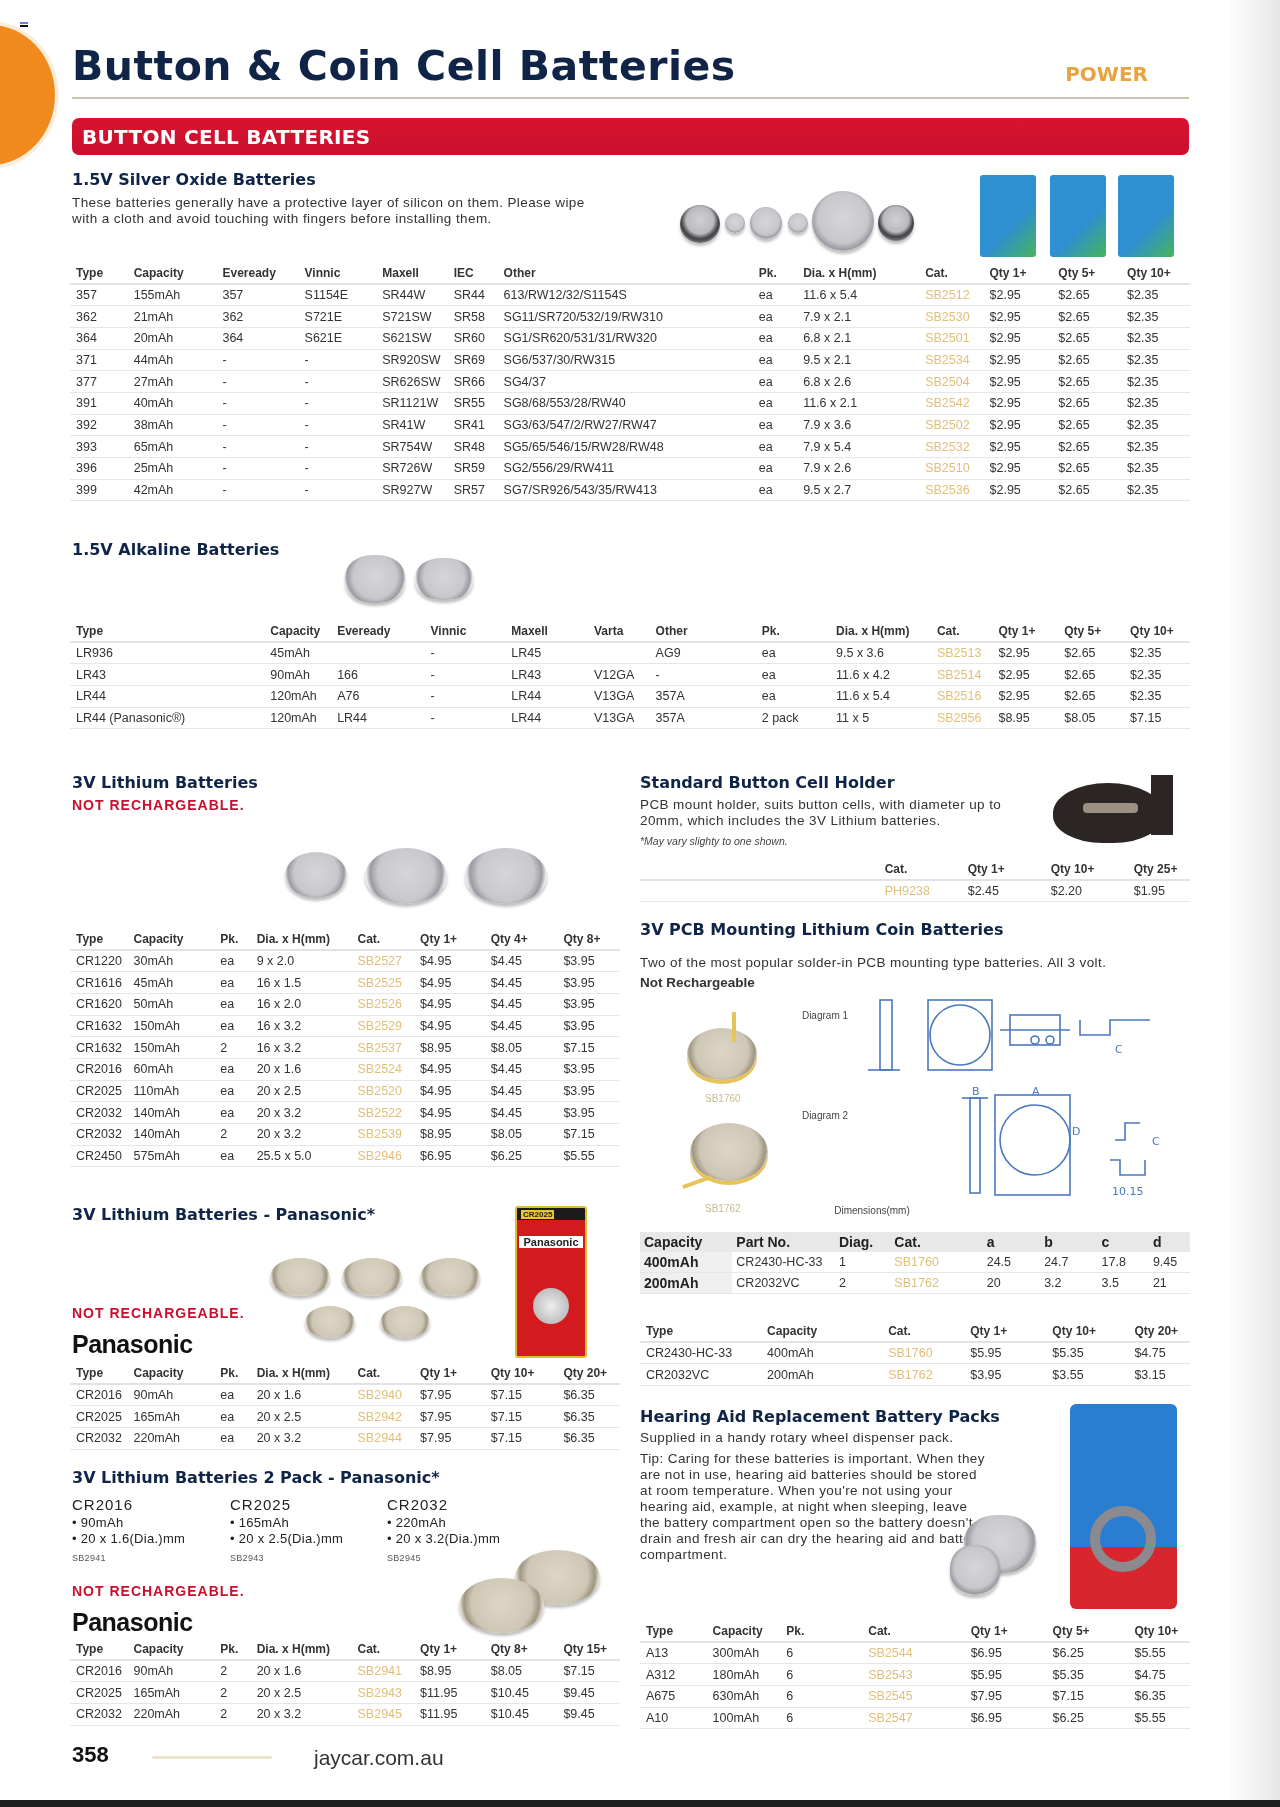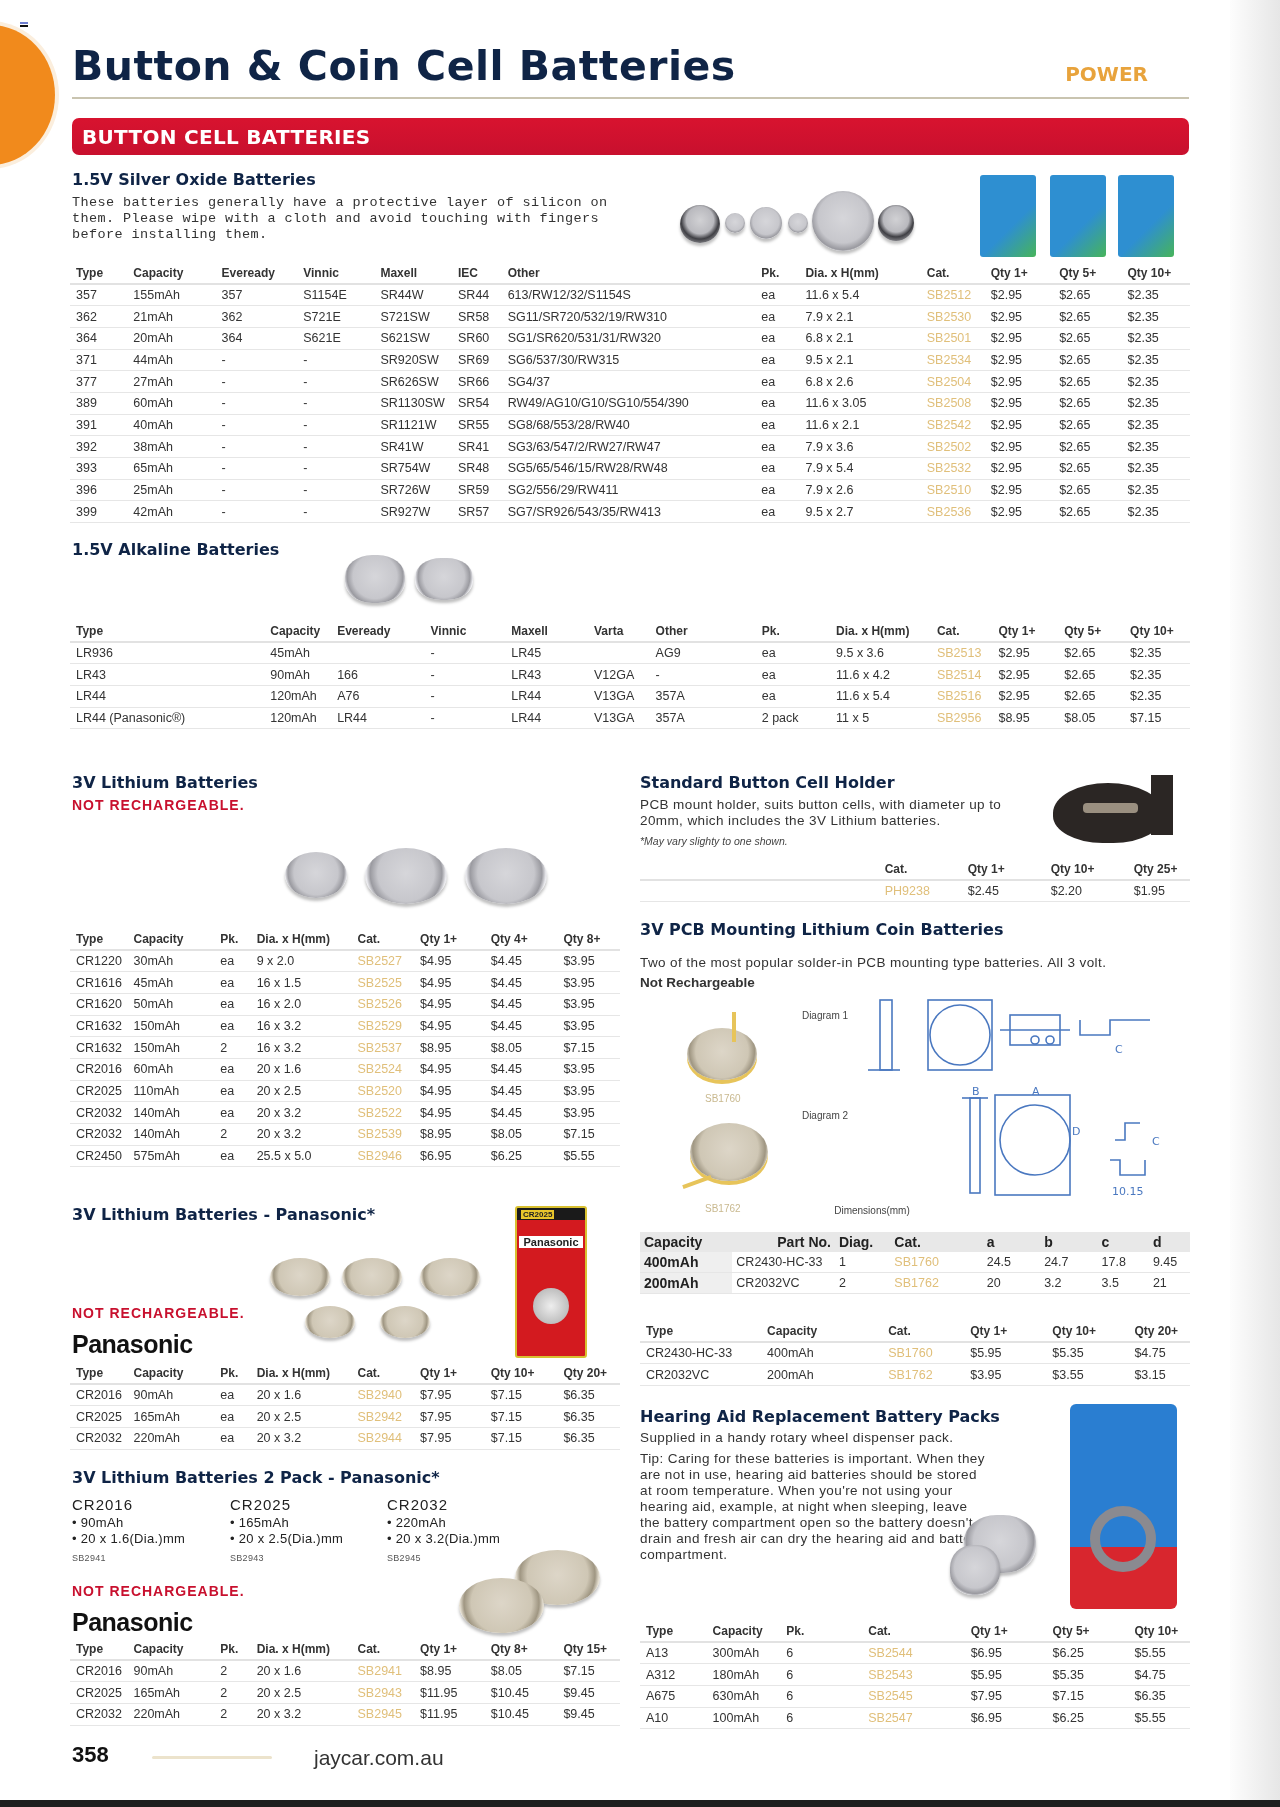--- a/index.html
+++ b/index.html
@@ -57,21 +57,21 @@
 
   <h1 class="title">Button &amp; Coin Cell Batteries</h1>
   <div class="section-tag">POWER</div>
   <div class="title-rule"></div>
 
   <div class="banner">
     <span>BUTTON CELL BATTERIES</span>
   </div>
 
   <h3 class="sub" style="left:72px;top:170px;">1.5V Silver Oxide Batteries</h3>
-  <p class="desc" style="left:72px;top:195px;width:540px;font-family:Liberation Mono, monospace;">These batteries generally have a protective layer of silicon on them. Please wipe with a cloth and avoid touching with fingers before installing them.</p>
+  <p class="desc" style="left:72px;top:195px;width:540px;">These batteries generally have a protective layer of silicon on them. Please wipe with a cloth and avoid touching with fingers before installing them.</p>
 
   <div class="pic" style="left:680px;top:185px;width:280px;height:70px;">
     <div class="coin dark" style="left:0;top:20px;width:40px;height:38px;"></div>
     <div class="coin" style="left:45px;top:28px;width:20px;height:20px;"></div>
     <div class="coin" style="left:70px;top:22px;width:32px;height:32px;"></div>
     <div class="coin" style="left:108px;top:28px;width:20px;height:20px;"></div>
     <div class="coin" style="left:132px;top:6px;width:62px;height:60px;"></div>
     <div class="coin dark" style="left:198px;top:20px;width:36px;height:36px;"></div>
   </div>
   <div class="pack" style="left:980px;top:175px;width:56px;height:82px;background:linear-gradient(135deg,#2e8fd1 60%,#47b45a);"></div>
@@ -161,35 +161,20 @@
           <td>377</td>
           <td>27mAh</td>
           <td>-</td>
           <td>-</td>
           <td>SR626SW</td>
           <td>SR66</td>
           <td>SG4/37</td>
           <td>ea</td>
           <td>6.8 x 2.6</td>
           <td class="cat">SB2504</td>
-          <td>$2.95</td>
-          <td>$2.65</td>
-          <td>$2.35</td>
-        </tr>
-        <tr>
-          <td>389</td>
-          <td>60mAh</td>
-          <td>-</td>
-          <td>-</td>
-          <td>SR1130SW</td>
-          <td>SR54</td>
-          <td>RW49/AG10/G10/SG10/554/390</td>
-          <td>ea</td>
-          <td>11.6 x 3.05</td>
-          <td class="cat">SB2508</td>
           <td>$2.95</td>
           <td>$2.65</td>
           <td>$2.35</td>
         </tr>
         <tr>
           <td>391</td>
           <td>40mAh</td>
           <td>-</td>
           <td>-</td>
           <td>SR1121W</td>
@@ -683,21 +668,21 @@
       <text x="212" y="140">D</text>
       <text x="292" y="150">C</text>
       <text x="252" y="200">10.15</text>
     </g>
   </svg>
 
   <table class="pcb-table" id="tbl-pcb-spec" style="left:640px;top:1232px;width:550px;">
     <thead>
         <tr>
           <th style="width: 90px;">Capacity</th>
-          <th style="width: 100px; text-align: right;">Part No.</th>
+          <th style="width: 100px;">Part No.</th>
           <th style="width: 54px; margin-top: 12px;">Diag.</th>
           <th style="width: 90px;">Cat.</th>
           <th style="width: 56px;">a</th>
           <th style="width: 56px;">b</th>
           <th style="width: 50px;">c</th>
           <th style="width: 40px;">d</th>
         </tr>
       </thead>
     <tbody>
         <tr>

